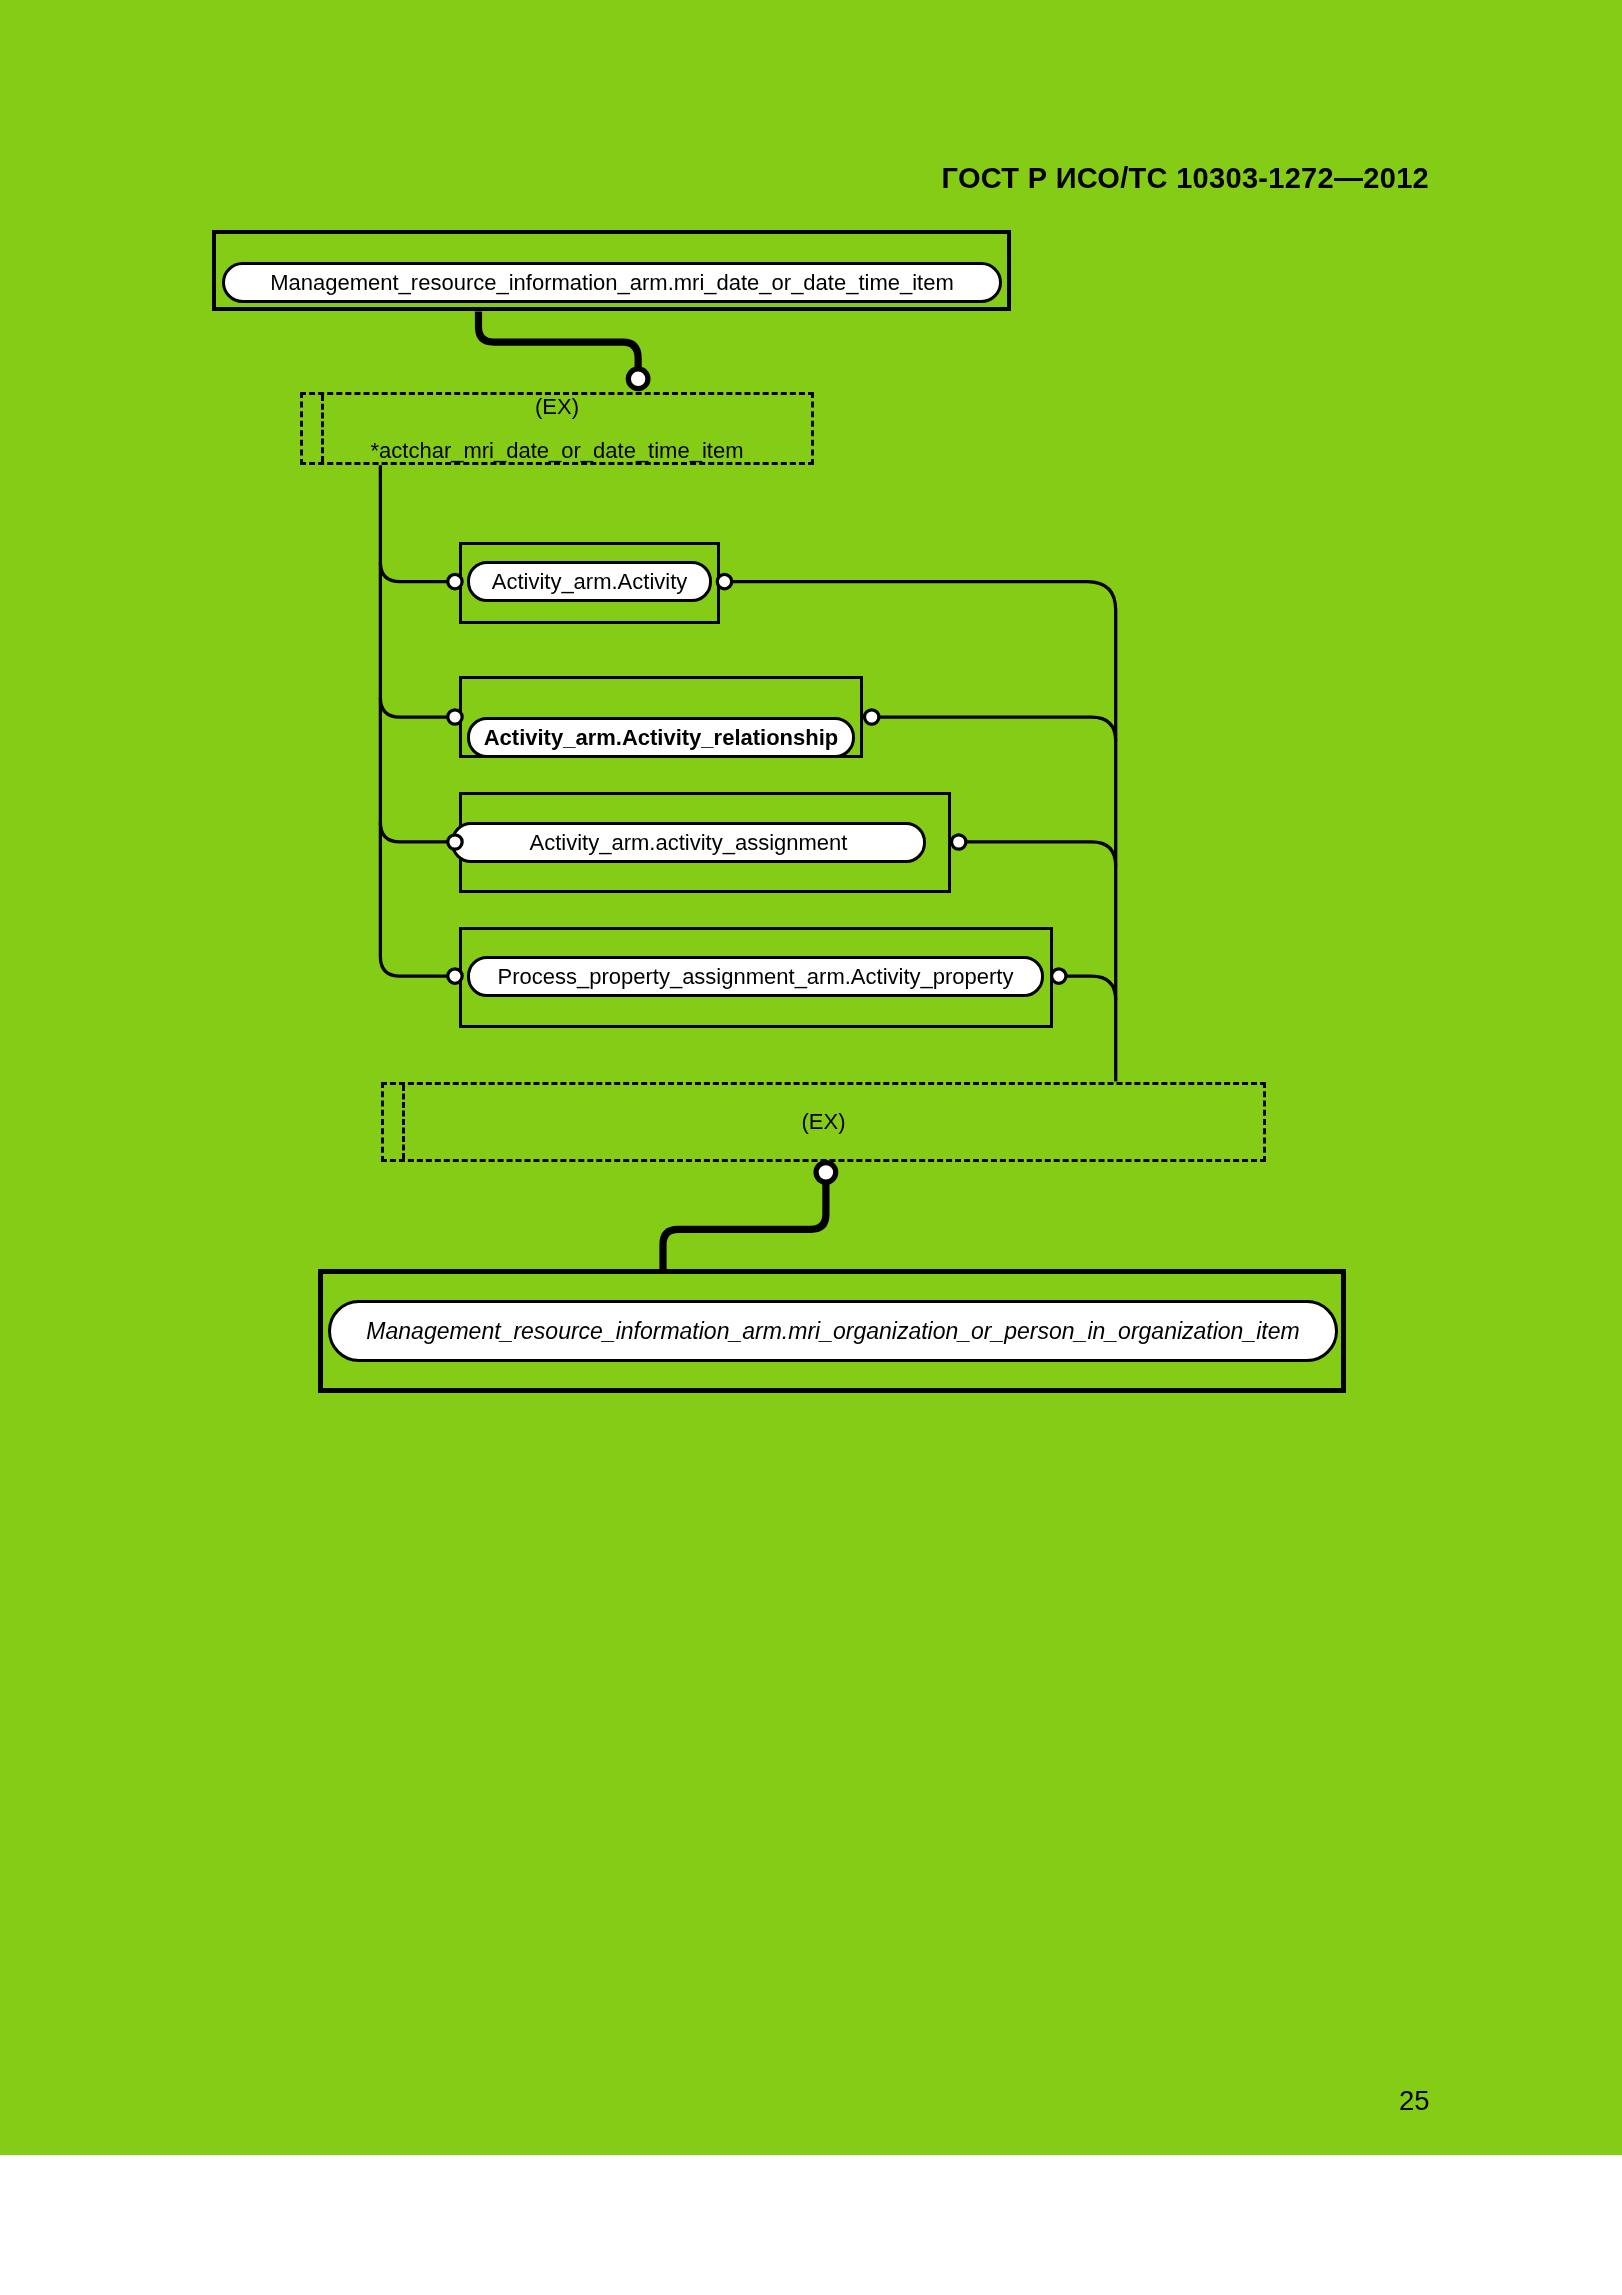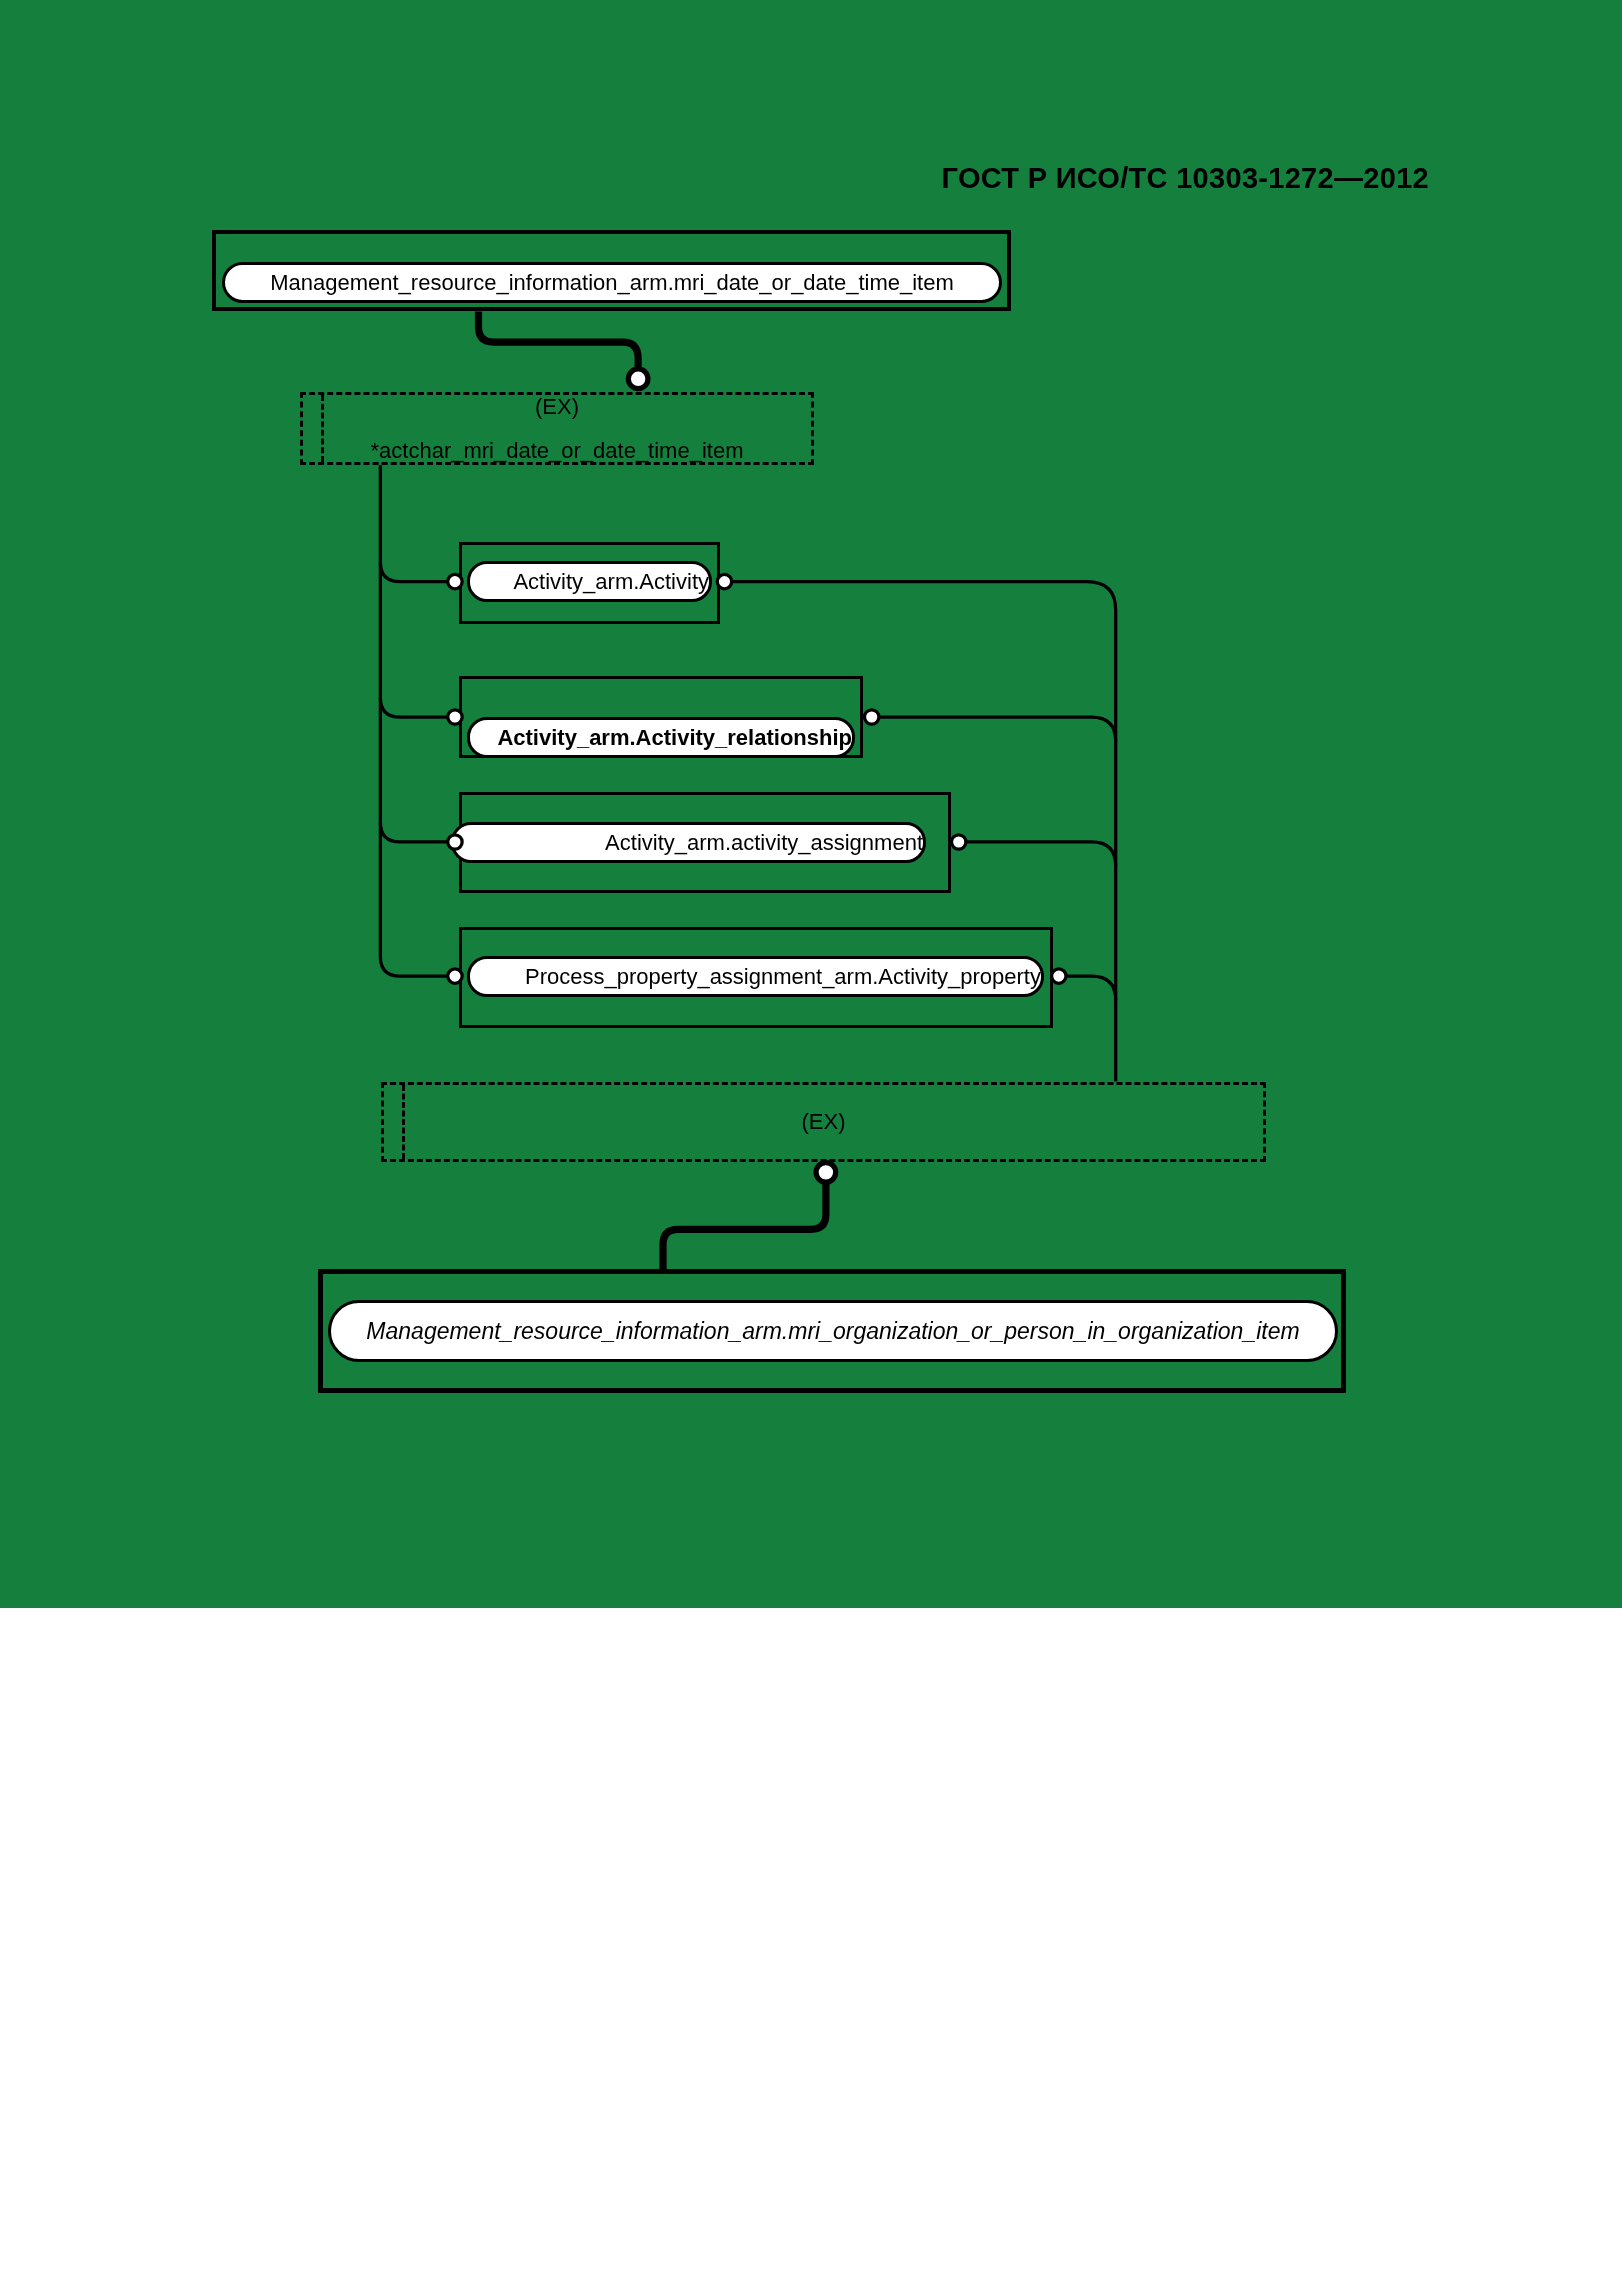--- a/index.html
+++ b/index.html
@@ -3,22 +3,22 @@
 <meta charset="utf-8">
 <style>
   html, body {
     margin: 0;
     padding: 0;
     background: #ffffff;
   }
   .page {
     position: relative;
     width: 1623px;
-    height: 1608px;
-    background: #15803d;
+    height: 2155px;
+    background: #84cc16;
     font-family: "Liberation Sans", sans-serif;
     color: #000000;
     overflow: hidden;
   }
 
   .header-title {
     position: absolute;
     top: 162px;
     left: 0;
     width: 1429px;
@@ -44,21 +44,21 @@
     position: absolute;
     border: 3.9px solid #000;
     background: #ffffff;
     box-sizing: border-box;
     display: flex;
     align-items: center;
     justify-content: center;
     white-space: nowrap;
     font-size: 22px;
   }
-  .pill.small { border-width: 3.3px; justify-content: flex-end; }
+  .pill.small { border-width: 3.3px; }
 
   
   .exbox {
     position: absolute;
     border: 3.9px dashed #000;
     background: transparent;
     box-sizing: border-box;
     display: flex;
     flex-direction: column;
     align-items: center;

